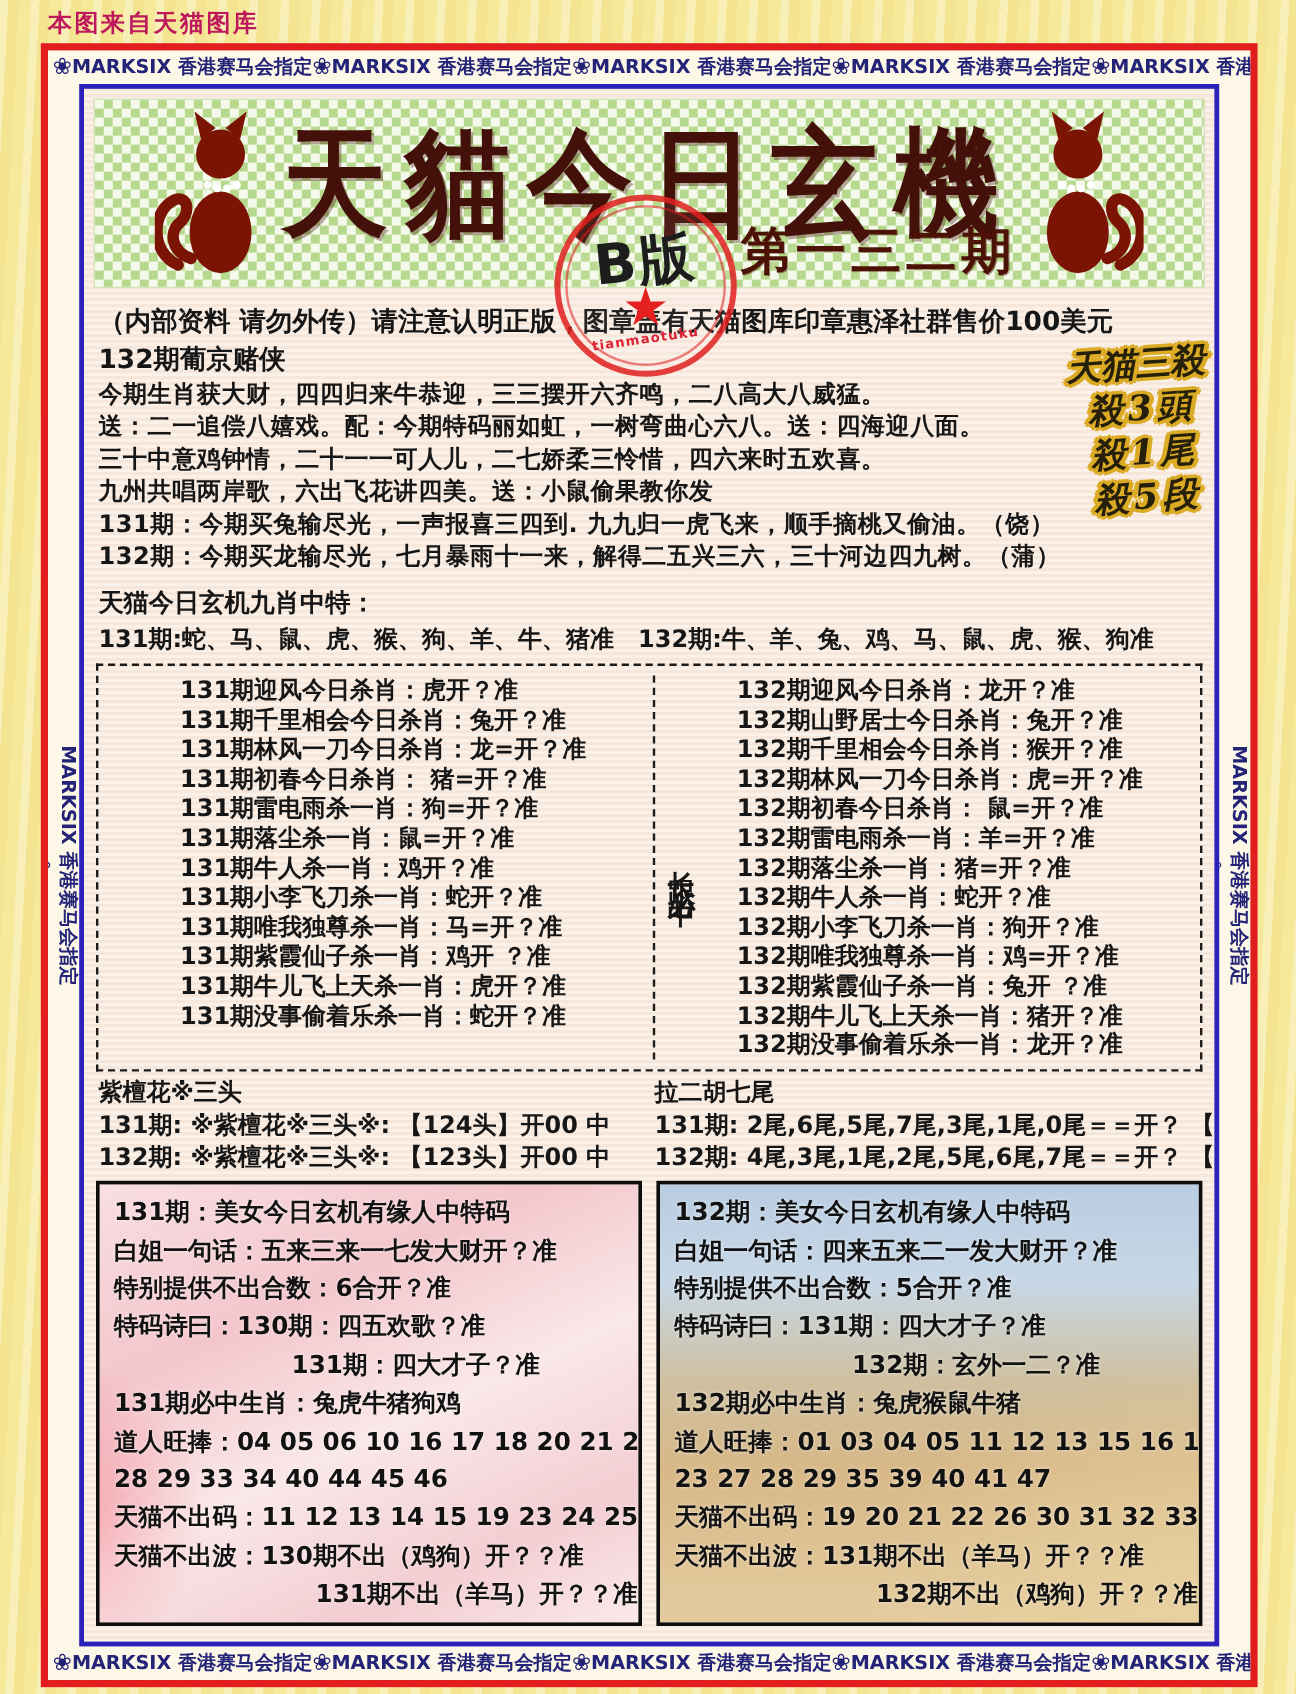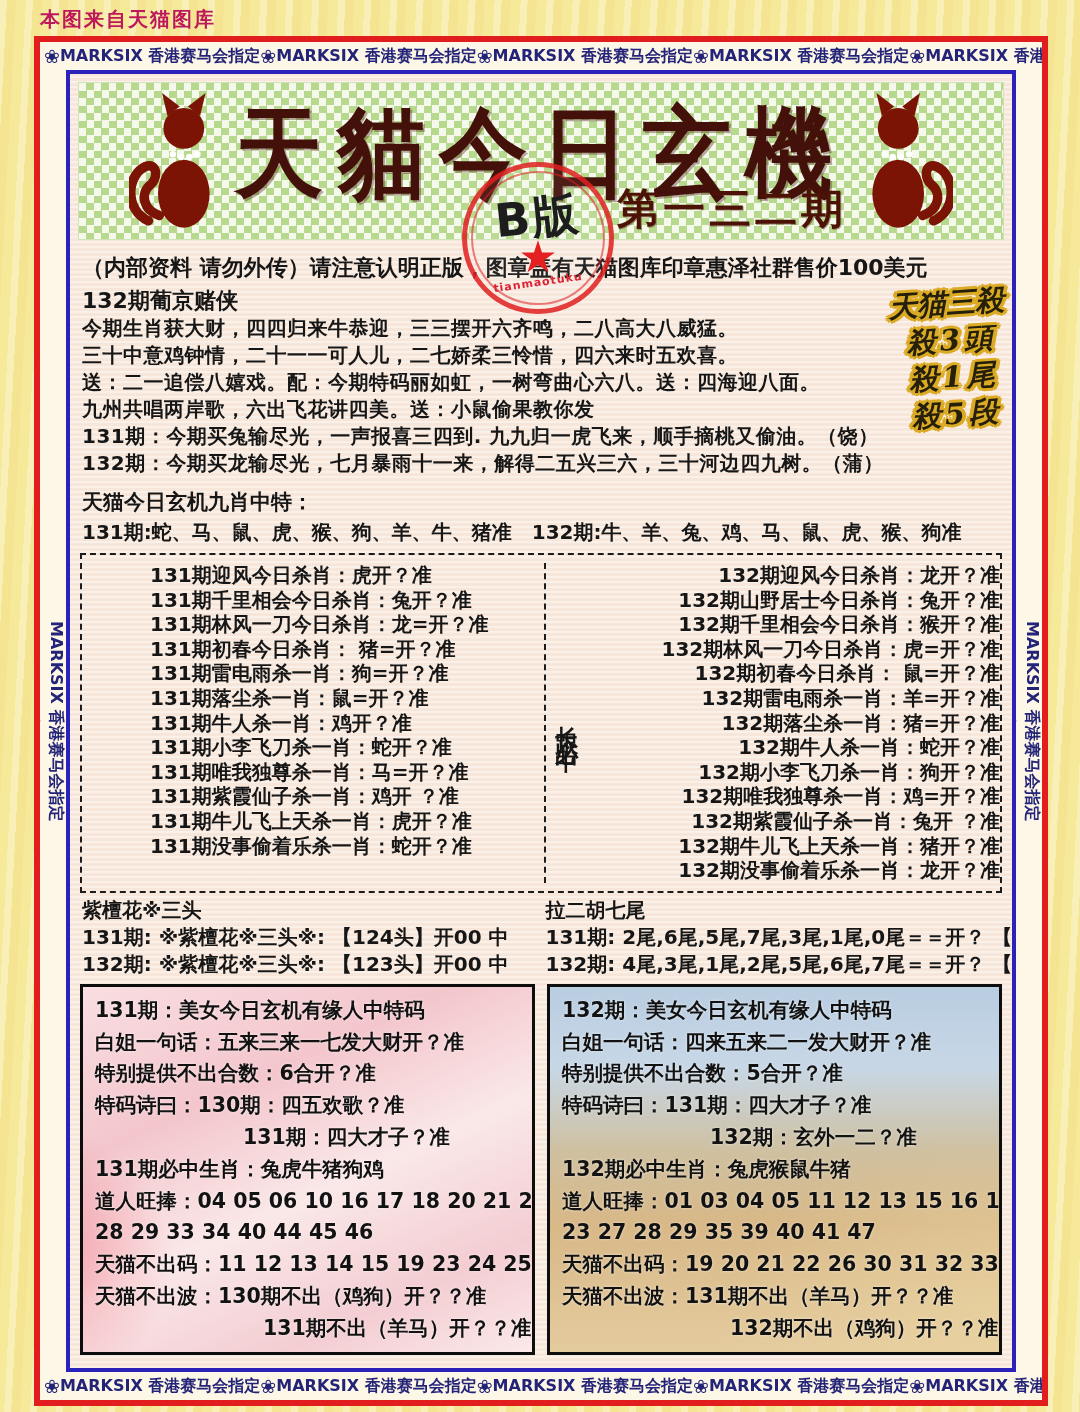--- a/index.html
+++ b/index.html
@@ -92,21 +92,21 @@
   .badge div:nth-child(2), .badge div:nth-child(3), .badge div:nth-child(4) { padding-left:16px; letter-spacing:4px; }
 
   
   .ninexiao { padding:10px 12px 0 12px; }
   .ninexiao .nx-title { font-size:21px; line-height:30px; }
   .ninexiao .nx-line { font-size:20px; line-height:30px; white-space:nowrap; }
 
   
   .killbox { margin:6px 10px 0 10px; border:2px dashed #1c1c1c; display:flex; padding:8px 0; }
   .kill-left { flex:1.02; padding-left:68px; }
-  .kill-right { flex:1; padding-left:24px;text-align:right; }
+  .kill-right { flex:1; padding-left:24px; }
   .kill-line { font-size:20px; line-height:24.6px; white-space:nowrap; }
   .kill-mid { width:46px; border-left:2px dashed #1c1c1c; display:flex; align-items:center; justify-content:center; }
   .kill-mid-text { writing-mode:vertical-rl; text-orientation:upright; font-size:23px; letter-spacing:8px; font-weight:900; }
 
   
   .heads-row { display:flex; padding:4px 3px 0 12px; }
   .heads-col { width:50%; }
   .heads-col div { font-size:20px; line-height:27px; white-space:nowrap; }
 
   
@@ -218,22 +218,22 @@
     </div>
 
     <div class="notice-row">
       <span>（内部资料 请勿外传）请注意认明正版，图章盖有天猫图库印章</span>
       <span>惠泽社群售价100美元</span>
     </div>
 
     <div class="pj">
       <div class="pj-title">132期葡京赌侠</div>
       <div class="pj-line">今期生肖获大财，四四归来牛恭迎，三三摆开六齐鸣，二八高大八威猛。</div>
+      <div class="pj-line">送：二一追偿八嬉戏。配：今期特码丽如虹，一树弯曲心六八。送：四海迎八面。</div>
       <div class="pj-line">三十中意鸡钟情，二十一一可人儿，二七娇柔三怜惜，四六来时五欢喜。</div>
-      <div class="pj-line">送：二一追偿八嬉戏。配：今期特码丽如虹，一树弯曲心六八。送：四海迎八面。</div>
       <div class="pj-line">九州共唱两岸歌，六出飞花讲四美。送：小鼠偷果教你发</div>
       <div class="pj-line">131期：今期买兔输尽光，一声报喜三四到. 九九归一虎飞来，顺手摘桃又偷油。（饶）</div>
       <div class="pj-line">132期：今期买龙输尽光，七月暴雨十一来，解得二五兴三六，三十河边四九树。（蒲）</div>
       <div class="badge">
         <div>天猫三殺</div>
         <div>殺3頭</div>
         <div>殺1尾</div>
         <div>殺5段</div>
       </div>
     </div>

